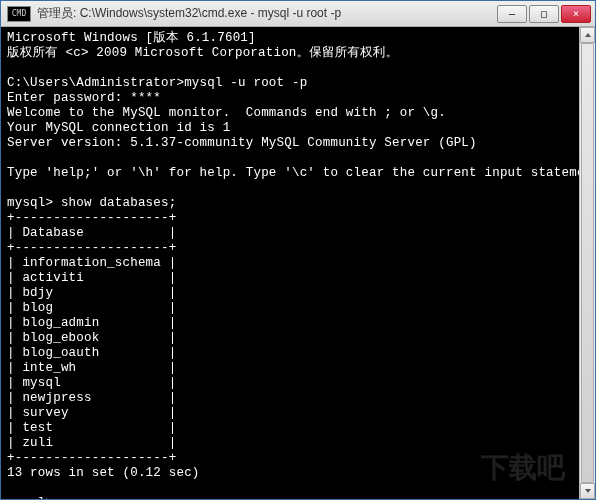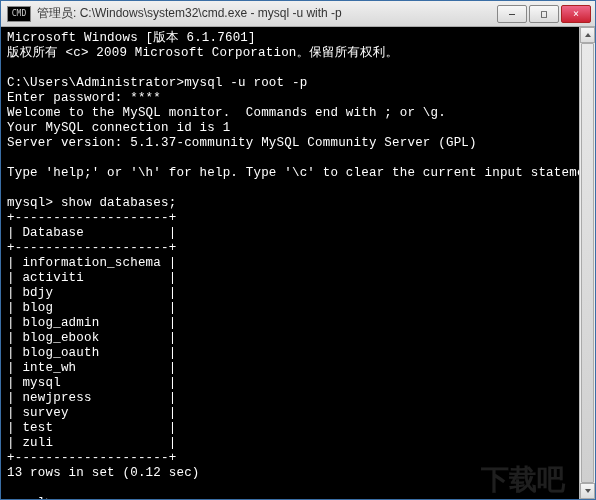--- a/index.html
+++ b/index.html
@@ -10,29 +10,29 @@
   .title-text { font-size: 12px; color: #333; flex: 1; white-space: nowrap; overflow: hidden; font-family: "SimSun", sans-serif; }
   .win-controls { display: flex; gap: 0; }
   .win-btn { width: 30px; height: 18px; border: 1px solid #888; background: linear-gradient(to bottom, #f8f8f8, #dcdcdc); display: flex; align-items: center; justify-content: center; font-size: 10px; border-radius: 2px; margin-left: 2px; cursor: pointer; }
   .win-btn.close { background: linear-gradient(to bottom, #e68, #c23); color: #fff; border-color: #a22; }
   .terminal { flex: 1; background: #000; color: #fff; font-family: "Consolas", "Courier New", monospace; font-size: 12.5px; line-height: 15px; padding: 4px 6px; white-space: pre; overflow: hidden; position: relative; letter-spacing: 0.2px; }
   @keyframes blink { 50% { opacity: 0; } }
   .scrollbar { position: absolute; right: 0; top: 26px; bottom: 0; width: 16px; background: #ececec; border-left: 1px solid #bbb; display: flex; flex-direction: column; }
   .sb-btn { height: 16px; background: linear-gradient(to bottom,#f6f6f6,#ddd); border: 1px solid #aaa; display:flex; align-items:center; justify-content:center; cursor:pointer; }
   .sb-track { flex:1; background: #ececec; position:relative; }
   .sb-thumb { position:absolute; left:1px; right:1px; top:0; height:100%; background: linear-gradient(to bottom,#e9e9e9,#cfcfcf); border:1px solid #aaa; border-radius:1px; }
-  .watermark { position:absolute; right: 30px; bottom: 0; color: rgba(255,255,255,0.12); font-size: 28px; font-family: "SimHei","Microsoft YaHei",sans-serif; font-weight: bold; pointer-events:none; }
+  .watermark { position:absolute; right: 30px; bottom: 12px; color: rgba(255,255,255,0.12); font-size: 28px; font-family: "SimHei","Microsoft YaHei",sans-serif; font-weight: bold; pointer-events:none; }
 </style>
 </head>
 <body>
 
 <div class="window">
   <div class="titlebar">
     <span class="titlebar-icon">CMD</span>
-    <span class="title-text">管理员: C:\Windows\system32\cmd.exe - mysql  -u with -p</span>
+    <span class="title-text">管理员: C:\Windows\system32\cmd.exe - mysql  -u root -p</span>
     <div class="win-controls">
       <div class="win-btn">
           <span>–</span>
         </div>
       <div class="win-btn">
           <span>□</span>
         </div>
       <div class="win-btn close">
           <span>×</span>
         </div>

